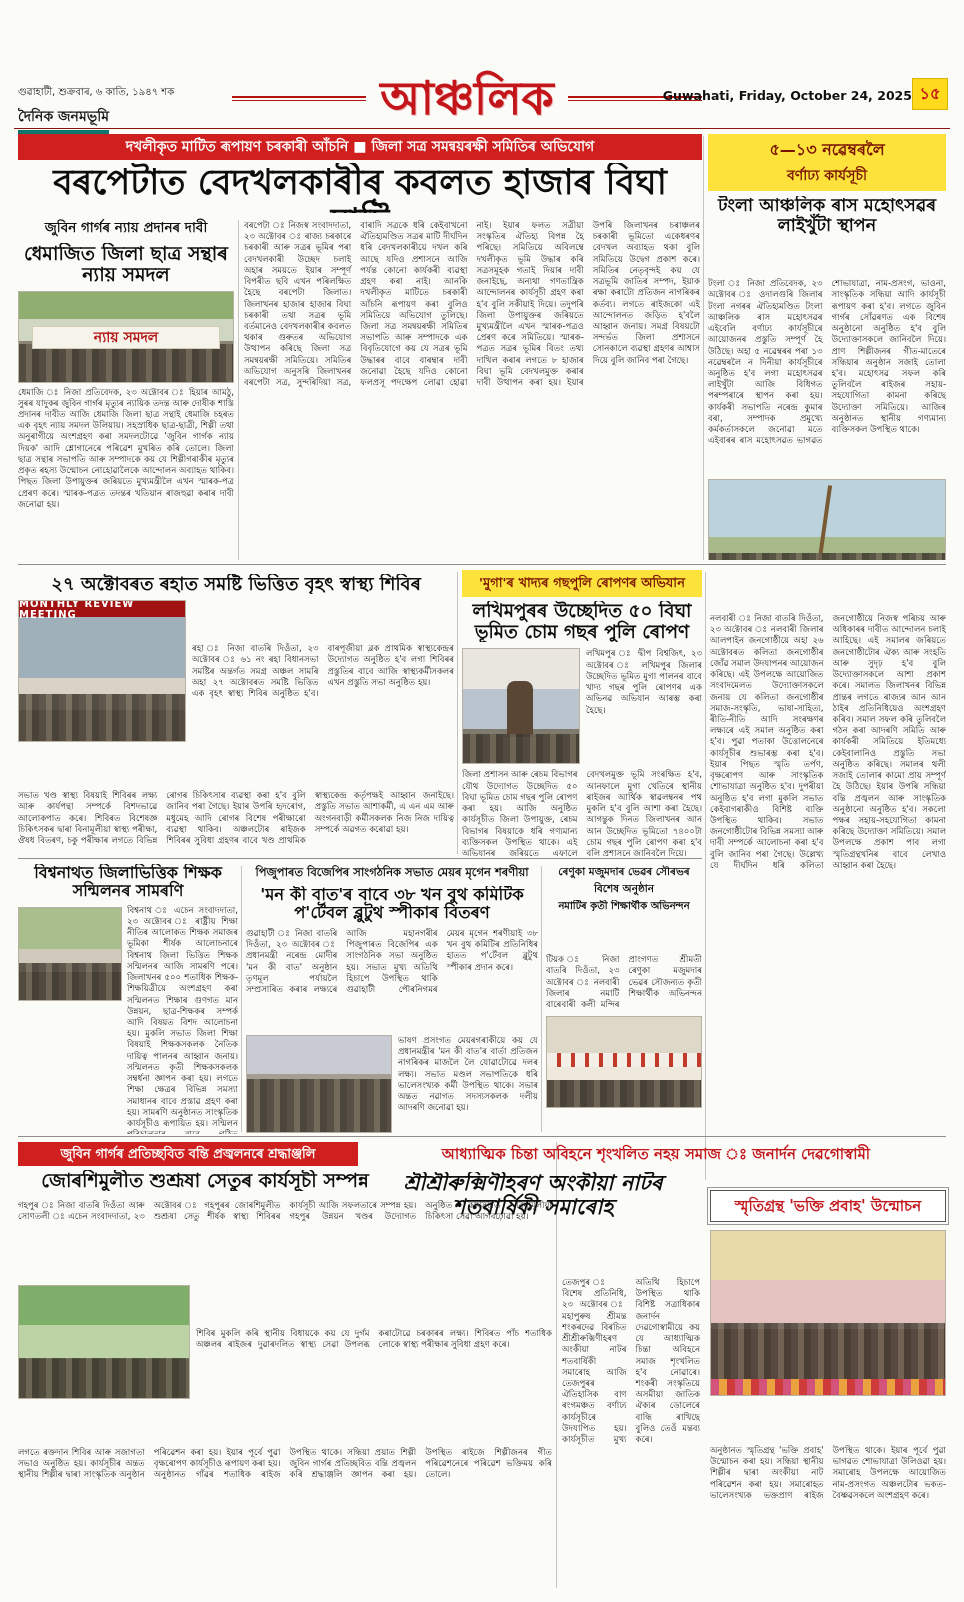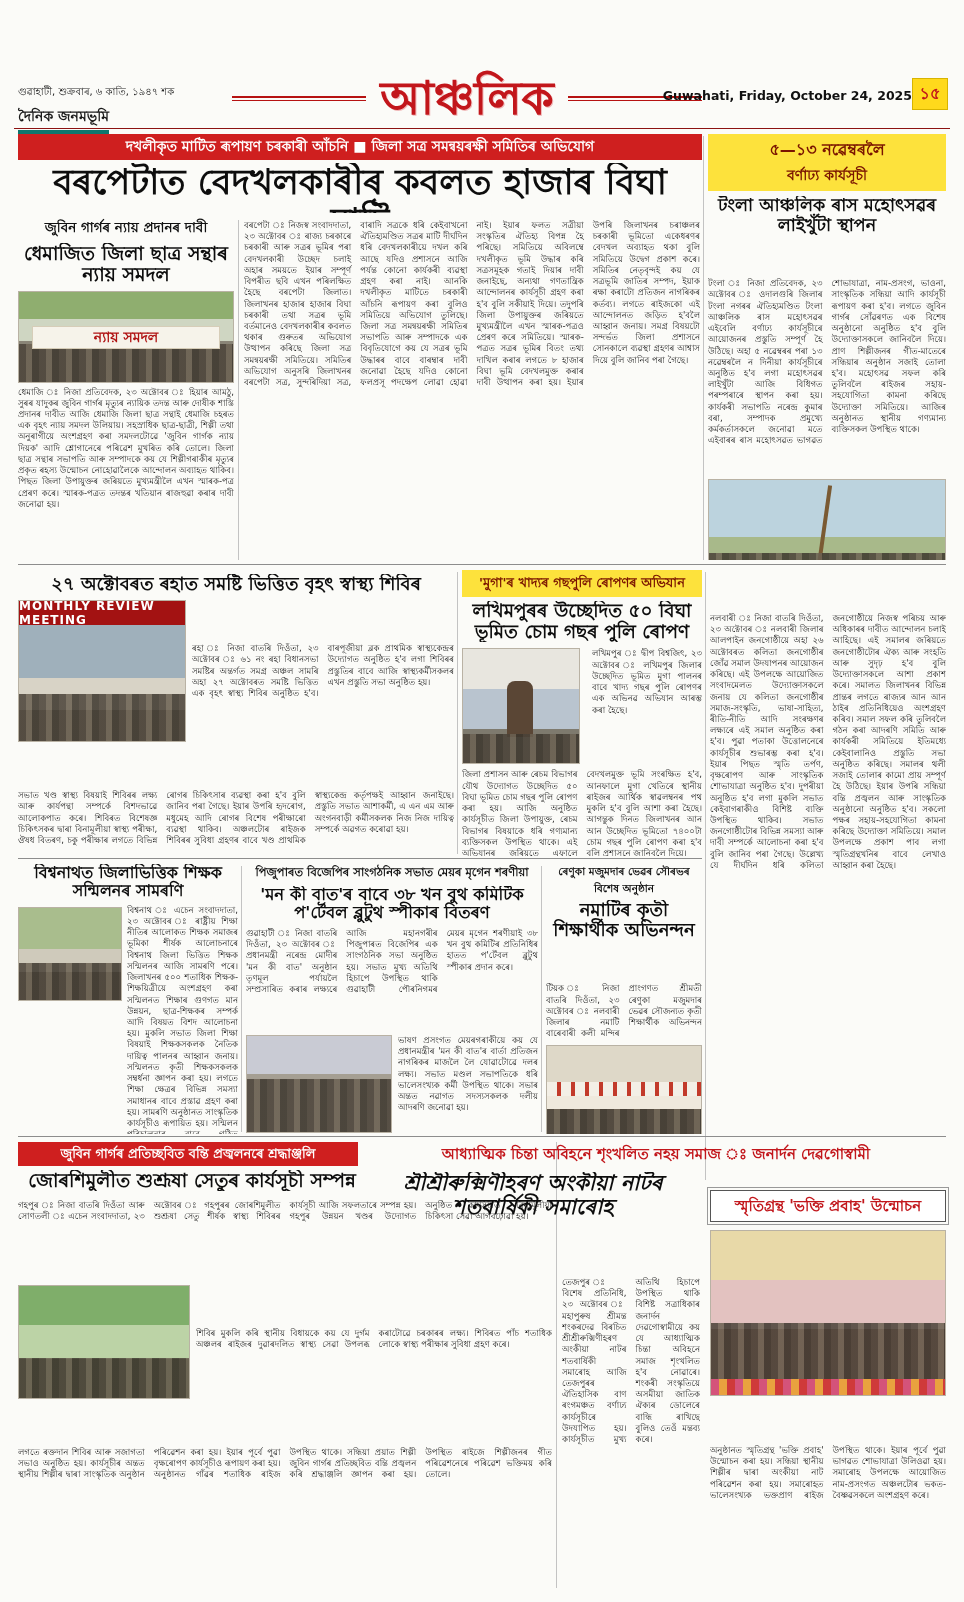--- a/index.html
+++ b/index.html
@@ -25,22 +25,22 @@
   .mast-row { display:flex; align-items:center; }
   .mast-line { flex:1; height:5px; border-top:2px solid #b61212; border-bottom:1px solid #b61212; }
   .masthead-text { font-size:46px; font-weight:bold; color:#c2161b; padding:0 14px; line-height:1;
                    text-shadow:1px 1px 0 #f0b9b9; white-space:nowrap; }
   .page-badge { background:#ffd91c; color:#c2161b; font-weight:bold; font-size:16px;
                 display:flex; align-items:center; justify-content:center; border:1px solid #d8b400; }
   .box-headline { border:1px solid #555; outline:1px solid #999; outline-offset:2px; background:#fff;
                   color:#c2161b; font-weight:bold; text-align:center; display:flex; align-items:center; justify-content:center; }
   .caption-strip { position:absolute; left:6%; right:6%; top:38%; background:#f6f3ea; color:#b01414;
                    font-size:14px; font-weight:bold; text-align:center; line-height:1.5; border:1px solid #d6cdb8; }
-  .photo-banner { position:absolute; left:0; right:0; top:0; height:24px; background:#a31212; color:#fff;
-                  font-size:12px; font-weight:bold; display:flex; align-items:center; justify-content:center; letter-spacing:1px; }
+  .photo-banner { position:absolute; left:0; right:0; top:0; height:16px; background:#a31212; color:#fff;
+                  font-size:10px; font-weight:bold; display:flex; align-items:center; justify-content:center; letter-spacing:1px; }
 </style>
 </head>
 <body>
 
 <div class="page">
 
   <div class="abs" style="left:18px; top:84px; width:210px;">
     <div style="font-size:10px; color:#222;">গুৱাহাটী, শুক্ৰবাৰ, ৬ কাতি, ১৯৪৭ শক</div>
     <div style="font-size:14px; font-weight:bold; color:#1a1a1a; border-bottom:4px solid #0f766e; display:inline-block; margin-top:4px; padding-bottom:1px;">দৈনিক জনমভূমি</div>
   </div>
@@ -101,21 +101,21 @@
       <div class="body-text cols-2" style="flex:1; height:142px;">ৰহা ঃ নিজা বাতৰি দিওঁতা, ২৩ অক্টোবৰ ঃ ৬১ নং ৰহা বিধানসভা সমষ্টিৰ অন্তৰ্গত সমগ্ৰ অঞ্চল সামৰি অহা ২৭ অক্টোবৰত সমষ্টি ভিত্তিত এক বৃহৎ স্বাস্থ্য শিবিৰ অনুষ্ঠিত হ'ব। বাৰপূজীয়া ব্লক প্ৰাথমিক স্বাস্থ্যকেন্দ্ৰৰ উদ্যোগত অনুষ্ঠিত হ'ব লগা শিবিৰৰ প্ৰস্তুতিৰ বাবে আজি স্বাস্থ্যকৰ্মীসকলৰ এখন প্ৰস্তুতি সভা অনুষ্ঠিত হয়।</div>
     </div>
     <div class="body-text cols-3" style="margin-top:5px; height:96px;">সভাত খণ্ড স্বাস্থ্য বিষয়াই শিবিৰৰ লক্ষ্য আৰু কাৰ্যপন্থা সম্পৰ্কে বিশদভাৱে আলোকপাত কৰে। শিবিৰত বিশেষজ্ঞ চিকিৎসকৰ দ্বাৰা বিনামূলীয়া স্বাস্থ্য পৰীক্ষা, ঔষধ বিতৰণ, চকু পৰীক্ষাৰ লগতে বিভিন্ন ৰোগৰ চিকিৎসাৰ ব্যৱস্থা কৰা হ'ব বুলি জানিব পৰা গৈছে। ইয়াৰ উপৰি হৃদৰোগ, মধুমেহ আদি ৰোগৰ বিশেষ পৰীক্ষাৰো ব্যৱস্থা থাকিব। অঞ্চলটোৰ ৰাইজক শিবিৰৰ সুবিধা গ্ৰহণৰ বাবে খণ্ড প্ৰাথমিক স্বাস্থ্যকেন্দ্ৰ কৰ্তৃপক্ষই আহ্বান জনাইছে। প্ৰস্তুতি সভাত আশাকৰ্মী, এ এন এম আৰু অংগনবাড়ী কৰ্মীসকলক নিজ নিজ দায়িত্ব সম্পৰ্কে অৱগত কৰোৱা হয়।</div>
   </div>
 
   <div class="abs vline" style="left:457px; top:572px; height:282px;"></div>
 
   <div class="abs" style="left:462px; top:570px; width:240px; height:286px; overflow:hidden;">
     <div class="yellow-band" style="font-size:13px; padding:3px 2px;">'মুগা'ৰ খাদ্যৰ গছপুলি ৰোপণৰ অভিযান</div>
     <div class="headline" style="font-size:18.5px; margin:4px 0 6px;">লখিমপুৰৰ উচ্ছেদিত ৫০ বিঘা ভূমিত চোম গছৰ পুলি ৰোপণ</div>
-    <div style="display:flex; gap:12px;">
+    <div style="display:flex; gap:6px;">
       <div class="photo" style="width:118px; height:116px; flex:0 0 auto; background:linear-gradient(180deg,#e8e6df 0 35%,#b9c4cf 35% 70%,#7e7a6e 70% 100%);">
         <div style="position:absolute; left:38%; top:28%; width:26px; height:56px; background:#5a4635; border-radius:8px 8px 0 0;"></div>
         <div class="crowd" style="height:26%;"></div>
       </div>
       <div class="body-text" style="flex:1; height:116px;">লখিমপুৰ ঃ দ্বীপ বিশ্বজিৎ, ২৩ অক্টোবৰ ঃ লখিমপুৰ জিলাৰ উচ্ছেদিত ভূমিত মুগা পালনৰ বাবে খাদ্য গছৰ পুলি ৰোপণৰ এক অভিনৱ অভিযান আৰম্ভ কৰা হৈছে।</div>
     </div>
     <div class="body-text cols-2" style="margin-top:5px; height:112px;">জিলা প্ৰশাসন আৰু ৰেচম বিভাগৰ যৌথ উদ্যোগত উচ্ছেদিত ৫০ বিঘা ভূমিত চোম গছৰ পুলি ৰোপণ কৰা হয়। আজি অনুষ্ঠিত কাৰ্যসূচীত জিলা উপায়ুক্ত, ৰেচম বিভাগৰ বিষয়াকে ধৰি গণ্যমান্য ব্যক্তিসকল উপস্থিত থাকে। এই অভিযানৰ জৰিয়তে এফালে বেদখলমুক্ত ভূমি সংৰক্ষিত হ'ব, আনফালে মুগা খেতিৰে স্থানীয় ৰাইজৰ আৰ্থিক স্বাৱলম্বনৰ পথ মুকলি হ'ব বুলি আশা কৰা হৈছে। আগন্তুক দিনত জিলাখনৰ আন আন উচ্ছেদিত ভূমিতো ৭৪০০টা চোম গছৰ পুলি ৰোপণ কৰা হ'ব বুলি প্ৰশাসনে জানিবলৈ দিয়ে।</div>
   </div>
 
   <div class="abs vline" style="left:705px; top:572px; height:608px;"></div>
@@ -145,33 +145,33 @@
         <div class="crowd" style="height:55%;"></div>
       </div>
       <div class="body-text" style="flex:1; height:98px;">ভাষণ প্ৰসংগত মেয়ৰগৰাকীয়ে কয় যে প্ৰধানমন্ত্ৰীৰ 'মন কী বাত'ৰ বাৰ্তা প্ৰতিজন নাগৰিকৰ মাজলৈ লৈ যোৱাটোৱে দলৰ লক্ষ্য। সভাত মণ্ডল সভাপতিকে ধৰি ভালেসংখ্যক কৰ্মী উপস্থিত থাকে। সভাৰ অন্তত নৱাগত সদস্যসকলক দলীয় আদৰণি জনোৱা হয়।</div>
     </div>
   </div>
 
   <div class="abs vline" style="left:541px; top:866px; height:266px;"></div>
 
   <div class="abs" style="left:546px; top:864px; width:156px; height:270px; overflow:hidden;">
     <div class="kicker-text" style="font-size:10.5px;">ৰেণুকা মজুমদাৰ ভেৱৰ সৌৰভৰ বিশেষ অনুষ্ঠান</div>
-    <div class="headline" style="font-size:18px; margin:2px 0 4px;">নমাটিৰ কৃতী শিক্ষাৰ্থীক অভিনন্দন</div>
+    <div class="headline" style="font-size:10px; margin:2px 0 4px;">নমাটিৰ কৃতী শিক্ষাৰ্থীক অভিনন্দন</div>
     <div class="body-text cols-2" style="height:58px;">টিয়ক ঃ নিজা বাতৰি দিওঁতা, ২৩ অক্টোবৰ ঃ নলবাৰী জিলাৰ নমাটি বাৰেবাৰী কলী মন্দিৰ প্ৰাংগণত শ্ৰীমতী ৰেণুকা মজুমদাৰ ভেৱৰ সৌজন্যত কৃতী শিক্ষাৰ্থীক অভিনন্দন জ্ঞাপনৰ এক বিশেষ অনুষ্ঠান অনুষ্ঠিত হয়।</div>
     <div class="photo" style="width:100%; height:92px; margin:4px 0; background:linear-gradient(180deg,#ded8c8 0 40%,#efe9dd 40% 70%,#8c8272 70% 100%);">
       <div style="position:absolute; left:0; right:0; top:40%; height:14px; background:repeating-linear-gradient(90deg,#f3efe6 0 10px,#c23a2a 10px 14px);"></div>
       <div class="crowd" style="height:30%;"></div>
     </div>
     <div class="body-text cols-2" style="height:92px;">অনুষ্ঠানত এইবেলি হাইস্কুল শিক্ষান্ত আৰু উচ্চতৰ মাধ্যমিক চূড়ান্ত পৰীক্ষাত সুখ্যাতিৰে উত্তীৰ্ণ হোৱা অঞ্চলটোৰ শিক্ষাৰ্থীসকলক ফুলাম গামোচা, কিতাপৰ টোপোলা আৰু মানপত্ৰৰে অভিনন্দন জনোৱা হয়। ভাষণ দি বিশিষ্ট শিক্ষাবিদগৰাকীয়ে শিক্ষাৰ্থীসকলক অধ্যৱসায়ী হ'বলৈ আহ্বান জনায়। অনুষ্ঠানত অঞ্চলটোৰ ভালেসংখ্যক গণ্যমান্য ব্যক্তি উপস্থিত থাকে।</div>
   </div>
 
   <div class="abs hline" style="left:18px; top:1136px; width:928px;"></div>
 
   <div class="abs kicker-band" style="left:18px; top:1142px; width:340px; height:24px; font-size:13px;">জুবিন গাৰ্গৰ প্ৰতিচ্ছবিত বন্তি প্ৰজ্বলনৰে শ্ৰদ্ধাঞ্জলি</div>
-  <div class="abs headline" style="left:22px; top:1170px; width:340px; font-size:19px;">জোৰশিমুলীত শুশ্ৰূষা সেতুৰ কাৰ্যসূচী সম্পন্ন</div>
+  <div class="abs headline" style="left:35px; top:1170px; width:340px; font-size:19px;">জোৰশিমুলীত শুশ্ৰূষা সেতুৰ কাৰ্যসূচী সম্পন্ন</div>
 
   <div class="abs" style="left:18px; top:1200px; width:534px; height:388px; overflow:hidden;">
     <div class="body-text cols-4" style="height:80px;">গহপুৰ ঃ নিজা বাতৰি দিওঁতা আৰু সোণতলী ঃ এচেন সংবাদদাতা, ২৩ অক্টোবৰ ঃ গহপুৰৰ জোৰশিমুলীত শুশ্ৰূষা সেতু শীৰ্ষক স্বাস্থ্য শিবিৰৰ কাৰ্যসূচী আজি সফলতাৰে সম্পন্ন হয়। গহপুৰ উন্নয়ন খণ্ডৰ উদ্যোগত অনুষ্ঠিত কাৰ্যসূচীত বিনামূলীয়া চিকিৎসা সেৱা আগবঢ়োৱা হয়।</div>
     <div style="display:flex; gap:6px; margin-top:5px;">
       <div class="photo" style="width:172px; height:114px; flex:0 0 auto; background:linear-gradient(180deg,#7fae6a 0 35%,#bcd3a6 35% 65%,#6f7d5a 65% 100%);">
         <div class="crowd" style="height:36%;"></div>
       </div>
       <div class="body-text cols-2" style="flex:1; height:114px;">শিবিৰ মুকলি কৰি স্থানীয় বিধায়কে কয় যে দুৰ্গম অঞ্চলৰ ৰাইজৰ দুৱাৰদলিত স্বাস্থ্য সেৱা উপলব্ধ কৰাটোৱে চৰকাৰৰ লক্ষ্য। শিবিৰত পাঁচ শতাধিক লোকে স্বাস্থ্য পৰীক্ষাৰ সুবিধা গ্ৰহণ কৰে।</div>
     </div>
     <div class="body-text cols-4" style="margin-top:5px; height:178px;">লগতে ৰক্তদান শিবিৰ আৰু সজাগতা সভাও অনুষ্ঠিত হয়। কাৰ্যসূচীৰ অন্তত স্থানীয় শিল্পীৰ দ্বাৰা সাংস্কৃতিক অনুষ্ঠান পৰিৱেশন কৰা হয়। ইয়াৰ পূৰ্বে পুৱা বৃক্ষৰোপণ কাৰ্যসূচীও ৰূপায়ণ কৰা হয়। অনুষ্ঠানত গাঁৱৰ শতাধিক ৰাইজ উপস্থিত থাকে। সন্ধিয়া প্ৰয়াত শিল্পী জুবিন গাৰ্গৰ প্ৰতিচ্ছবিত বন্তি প্ৰজ্বলন কৰি শ্ৰদ্ধাঞ্জলি জ্ঞাপন কৰা হয়। উপস্থিত ৰাইজে শিল্পীজনৰ গীত পৰিৱেশনেৰে পৰিৱেশ ভক্তিময় কৰি তোলে।</div>

